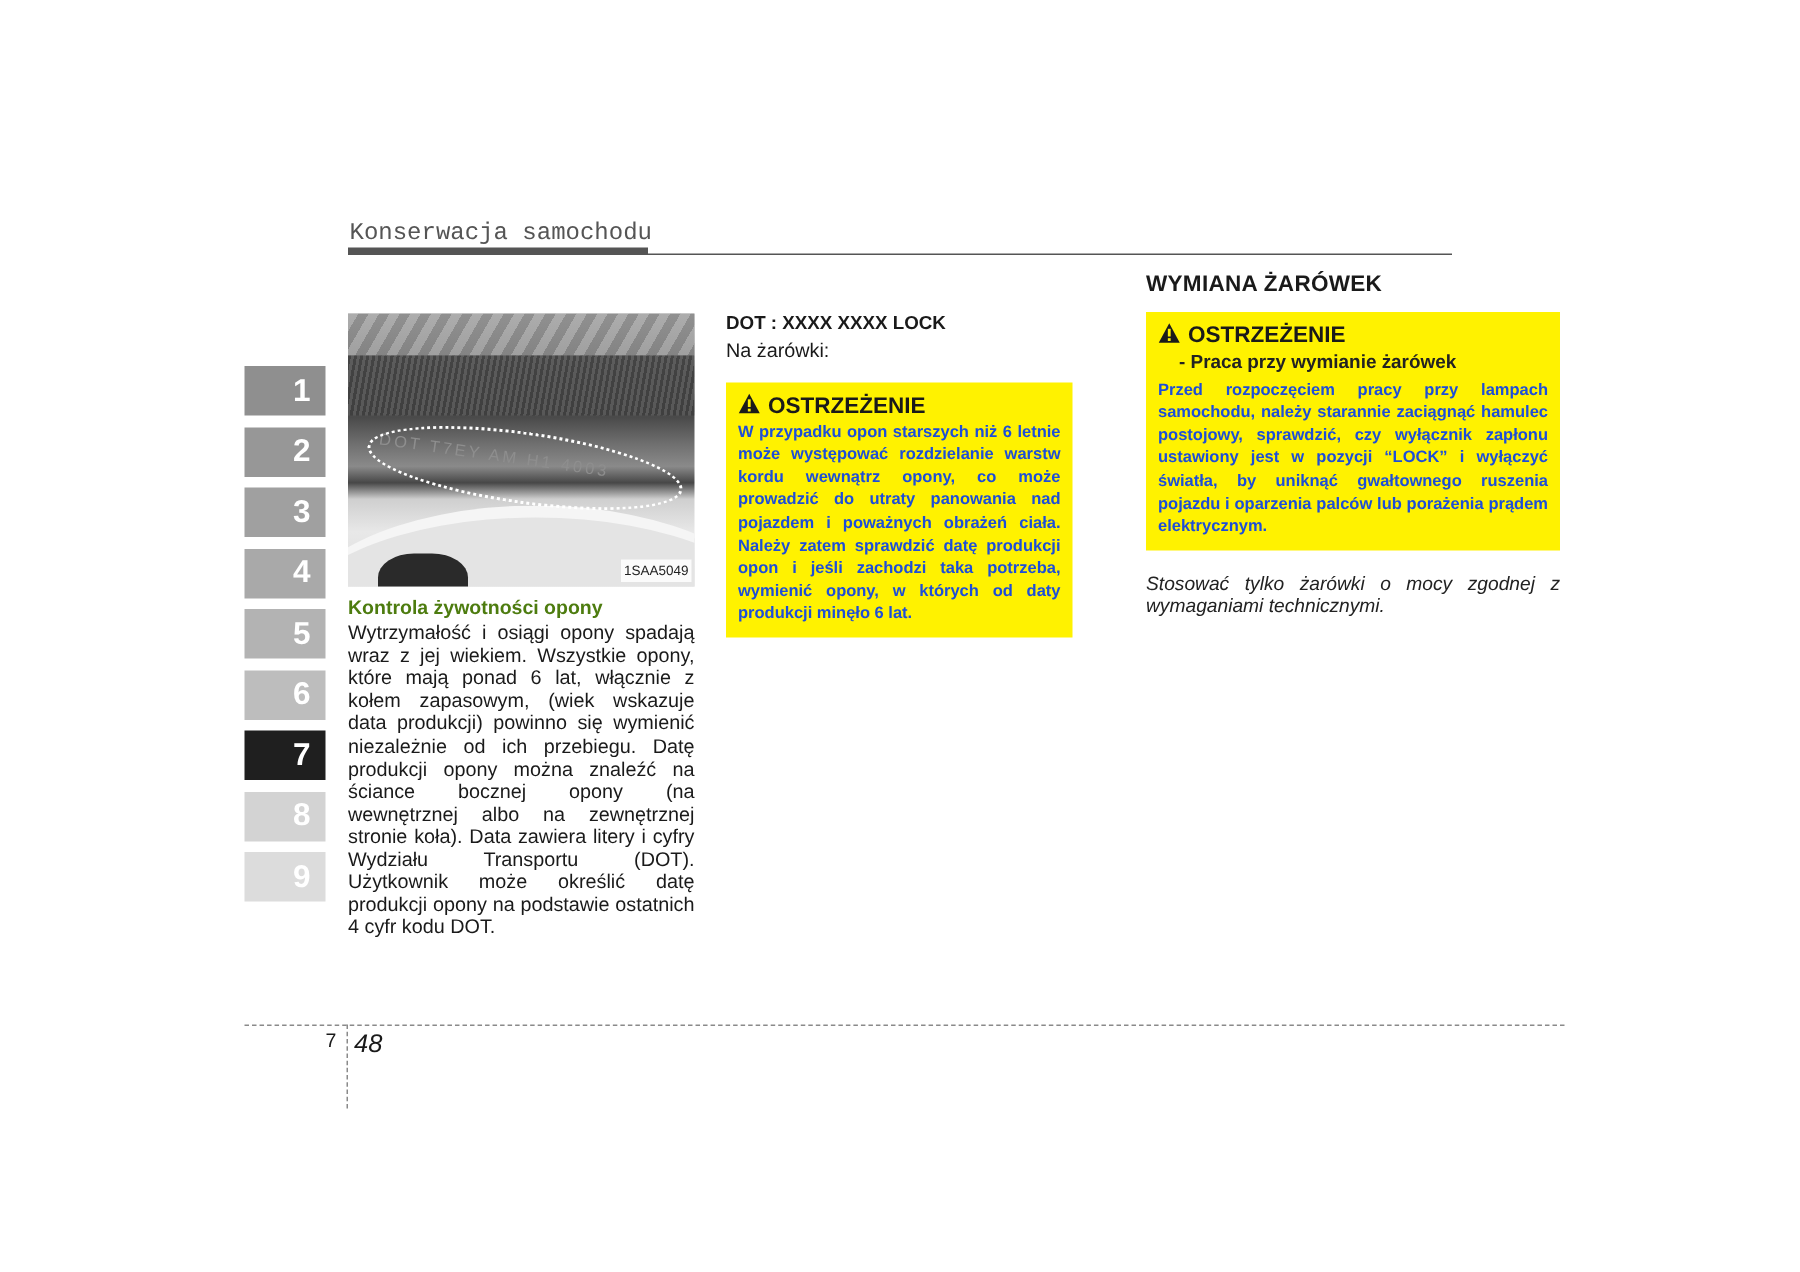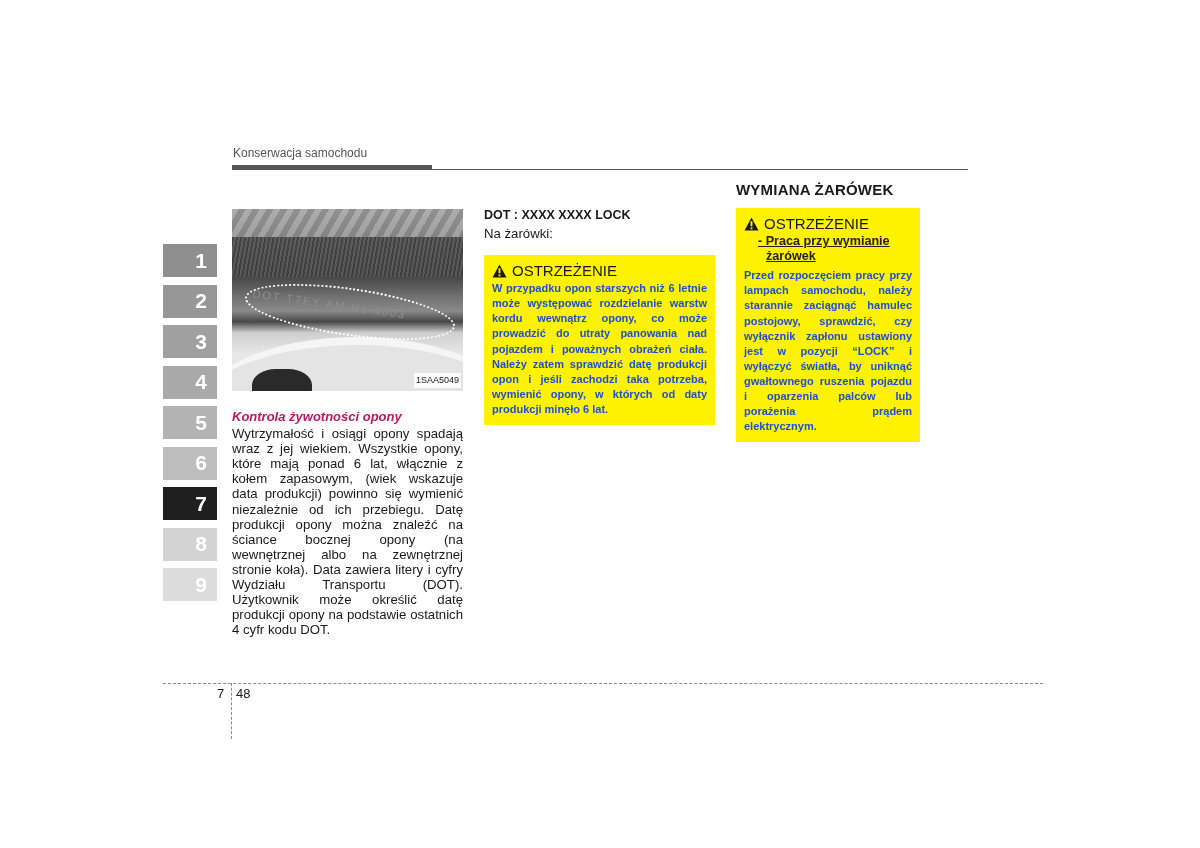--- a/index.html
+++ b/index.html
@@ -1,40 +1,40 @@
 <!DOCTYPE html>
 <html><head>
   <meta charset="utf-8">
   <style>
     * { margin: 0; padding: 0; box-sizing: border-box; }
     html, body { width: 1200px; height: 848px; background: #ffffff; overflow: hidden; }
     body { position: relative; font-family: "Liberation Sans", sans-serif; color: #1a1a1a; }
 
     .section-title {
       position: absolute; left: 233px; top: 146px;
-      font-family: Liberation Sans, sans-serif; font-size: 12px; color: #555;
+      font-family: Liberation Mono, monospace; font-size: 16px; color: #555;
     }
     .header-bar-thick {
       position: absolute; left: 232px; top: 165px; width: 200px; height: 5px; background: #555;
     }
     .header-bar-thin {
       position: absolute; left: 432px; top: 169px; width: 536px; height: 1px; background: #555;
     }
 
     .chapter-tabs { position: absolute; left: 163px; top: 244px; width: 54px; }
     .chapter-tab {
       width: 54px; height: 33px; margin-bottom: 7.5px;
       display: flex; align-items: center; justify-content: flex-end; padding-right: 10px;
       font-family: "Liberation Sans", sans-serif; font-weight: bold; font-size: 21px; color: #fff;
     }
 
     .col { position: absolute; font-size: 13.2px; line-height: 15.1px; }
     .col-left { left: 232px; top: 209px; width: 231px; }
     .col-mid { left: 484px; top: 208px; width: 231px; }
-    .col-right { left: 736px; top: 180px; width: 184px; }
+    .col-right { left: 764px; top: 180px; width: 276px; }
 
     .tire-photo {
       position: relative; width: 231px; height: 182px; overflow: hidden;
       background: linear-gradient(180deg, #9a9a9a 0%, #7e7e7e 10%, #5c5c5c 22%, #4a4a4a 38%, #707070 48%, #8a8a8a 56%, #474747 62%, #cfcfcf 68%, #e8e8e8 80%, #dcdcdc 100%);
     }
     .tire-tread {
       position: absolute; left: 0; top: 0; width: 100%; height: 28px;
       background: repeating-linear-gradient(120deg, #b5b5b5 0 6px, #8c8c8c 6px 12px);
       opacity: .7;
     }
@@ -59,62 +59,61 @@
       position: absolute; left: 20px; top: 88px;
       font-size: 11px; color: #8e8e8e; letter-spacing: 2px; transform: rotate(8deg);
       font-family: "Liberation Sans", sans-serif;
     }
     .photo-code {
       position: absolute; right: 2px; bottom: 3px;
       font-size: 9px; color: #222; background: rgba(255,255,255,.85); padding: 0 2px;
     }
 
     .caption-italic {
-      font-weight: bold; font-style: italic; font-size: 13px; color: #be185d; margin-top: 18px; margin-bottom: 2px;
+      font-weight: bold; font-size: 13px; color: #4d7c0f; margin-top: 6px; margin-bottom: 2px;
     }
     .justified { text-align: justify; }
     p + p { margin-top: 3px; }
 
     .dot-heading { font-weight: bold; font-size: 12.5px; margin-bottom: 3px; }
 
     .warning-box {
       background: #fff200; padding: 7px 8px 8px 8px;
     }
     .warning-title {
-      display: flex; align-items: center; gap: 5px;
-      font-weight: normal; font-size: 15px; line-height: 17px; color: #1a1a1a; margin-bottom: 2px;
+      display: flex; align-items: flex-start; gap: 5px;
+      font-weight: bold; font-size: 15px; line-height: 17px; color: #1a1a1a; margin-bottom: 2px;
     }
     .warning-title svg { width: 15px; height: 14px; flex: none; }
     .warning-body {
       font-weight: bold; font-size: 11px; line-height: 15.1px; color: #1d4ed8; text-align: justify;
     }
     .warning-sub {
       font-weight: bold; font-size: 12.6px; line-height: 15.1px; color: #222; padding-left: 22px; text-indent: -8px;
       margin-bottom: 4px;
-      text-decoration: underline;
     }
     .mid-warning { margin-top: 14px; }
 
     .right-heading {
       font-weight: bold; font-size: 15px; letter-spacing: .2px; margin-top: 2px; margin-bottom: 11px;
     }
     .right-note {
       font-style: italic; font-size: 12.8px; line-height: 15px; color: #222; margin-top: 14px; text-align: justify;
     }
 
     .footer-dash {
       position: absolute; left: 163px; top: 683px; width: 880px; height: 0;
       border-top: 1px dashed #8a8a8a;
     }
     .footer-vdash {
       position: absolute; left: 231px; top: 683px; height: 56px; width: 0;
       border-left: 1px dashed #8a8a8a;
     }
     .page-chapter { position: absolute; left: 217px; top: 686px; font-size: 13px; }
-    .page-num { position: absolute; left: 236px; top: 686px; font-size: 13px; }
+    .page-num { position: absolute; left: 236px; top: 686px; font-size: 17px; font-style: italic; }
   </style>
 </head>
 <body>
 
 <div class="section-title">Konserwacja samochodu</div>
 <div class="header-bar-thick"></div>
 <div class="header-bar-thin"></div>
 
 <div class="chapter-tabs">
   <div class="chapter-tab" style="background: rgb(143, 143, 143);">
@@ -184,18 +183,19 @@
       <svg viewBox="0 0 16 15">
         <polygon points="8,0.5 15.5,14.5 0.5,14.5" fill="#1a1a1a"></polygon>
         <rect x="7" y="4.5" width="2" height="5.5" fill="#fff200"></rect>
         <rect x="7" y="11.2" width="2" height="2" fill="#fff200"></rect>
       </svg>
       <span>OSTRZEŻENIE</span>
     </div>
     <div class="warning-sub">- Praca przy wymianie żarówek</div>
     <div class="warning-body">Przed rozpoczęciem pracy przy lampach samochodu, należy starannie zaciągnąć hamulec postojowy, sprawdzić, czy wyłącznik zapłonu ustawiony jest w pozycji “LOCK” i wyłączyć światła, by uniknąć gwałtownego ruszenia pojazdu i oparzenia palców lub porażenia prądem elektrycznym.</div>
   </div>
+  <p class="right-note">Stosować tylko żarówki o mocy zgodnej z wymaganiami technicznymi.</p>
 </div>
 
 <div class="footer-dash"></div>
 <div class="footer-vdash"></div>
 <div class="page-chapter">7</div>
 <div class="page-num">48</div>
 
 </body></html>

